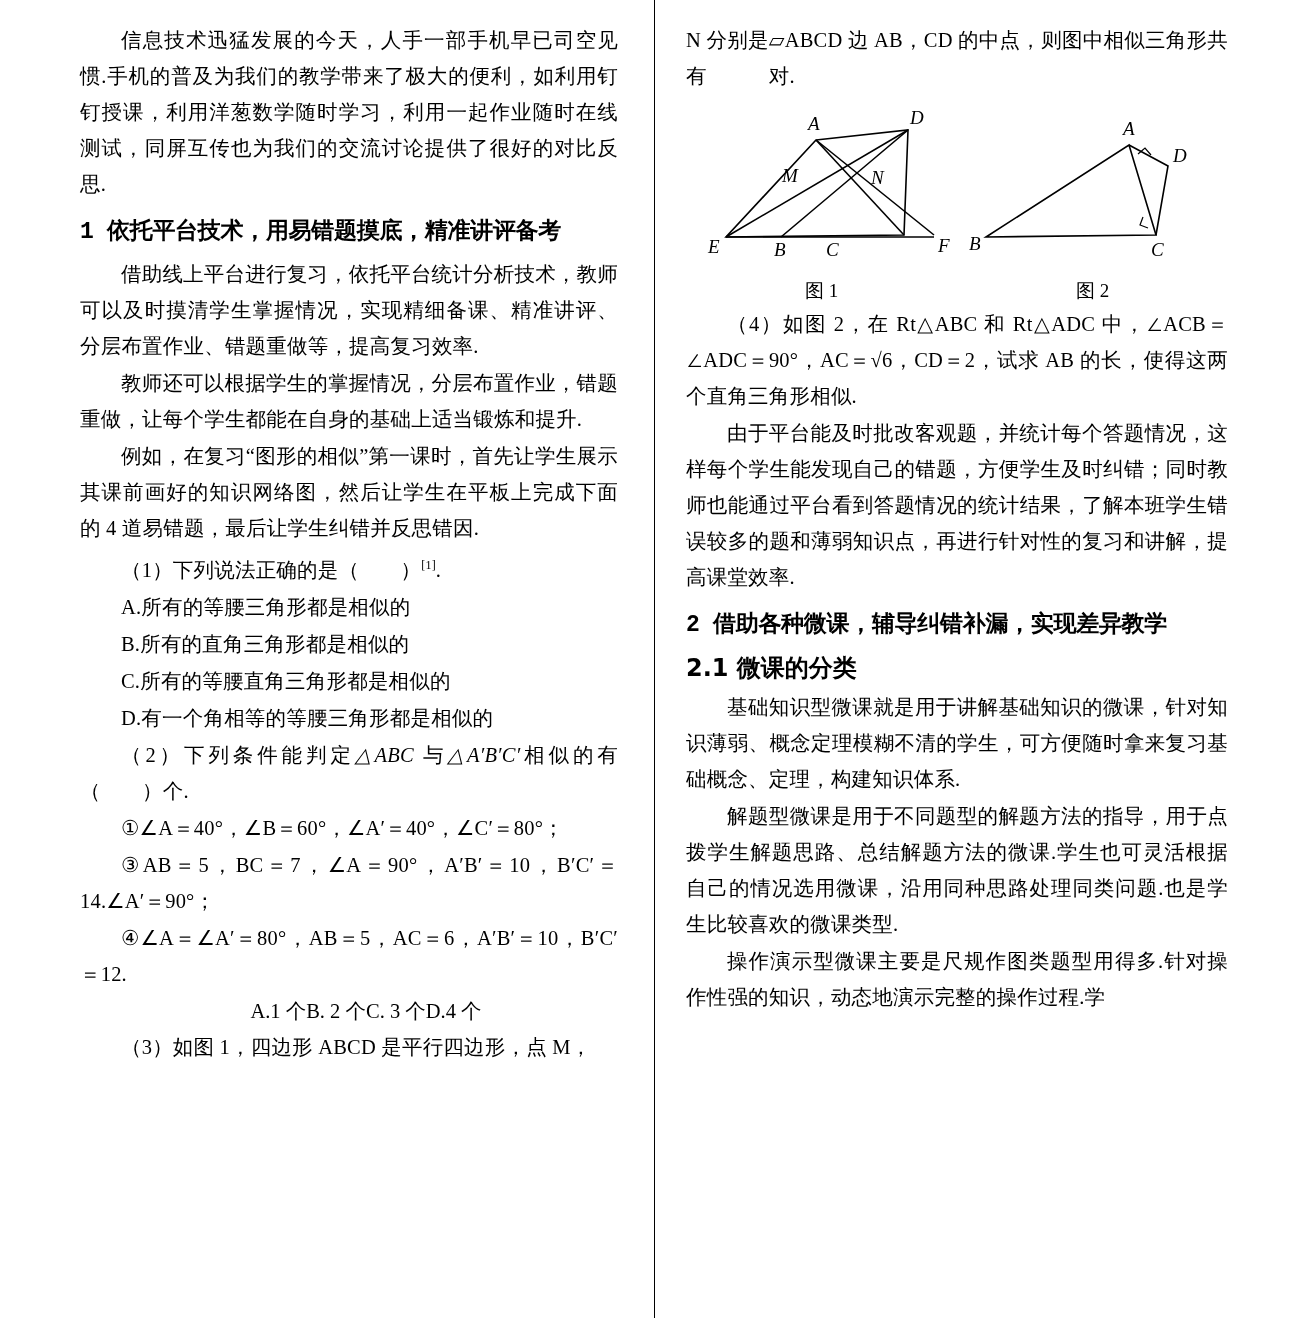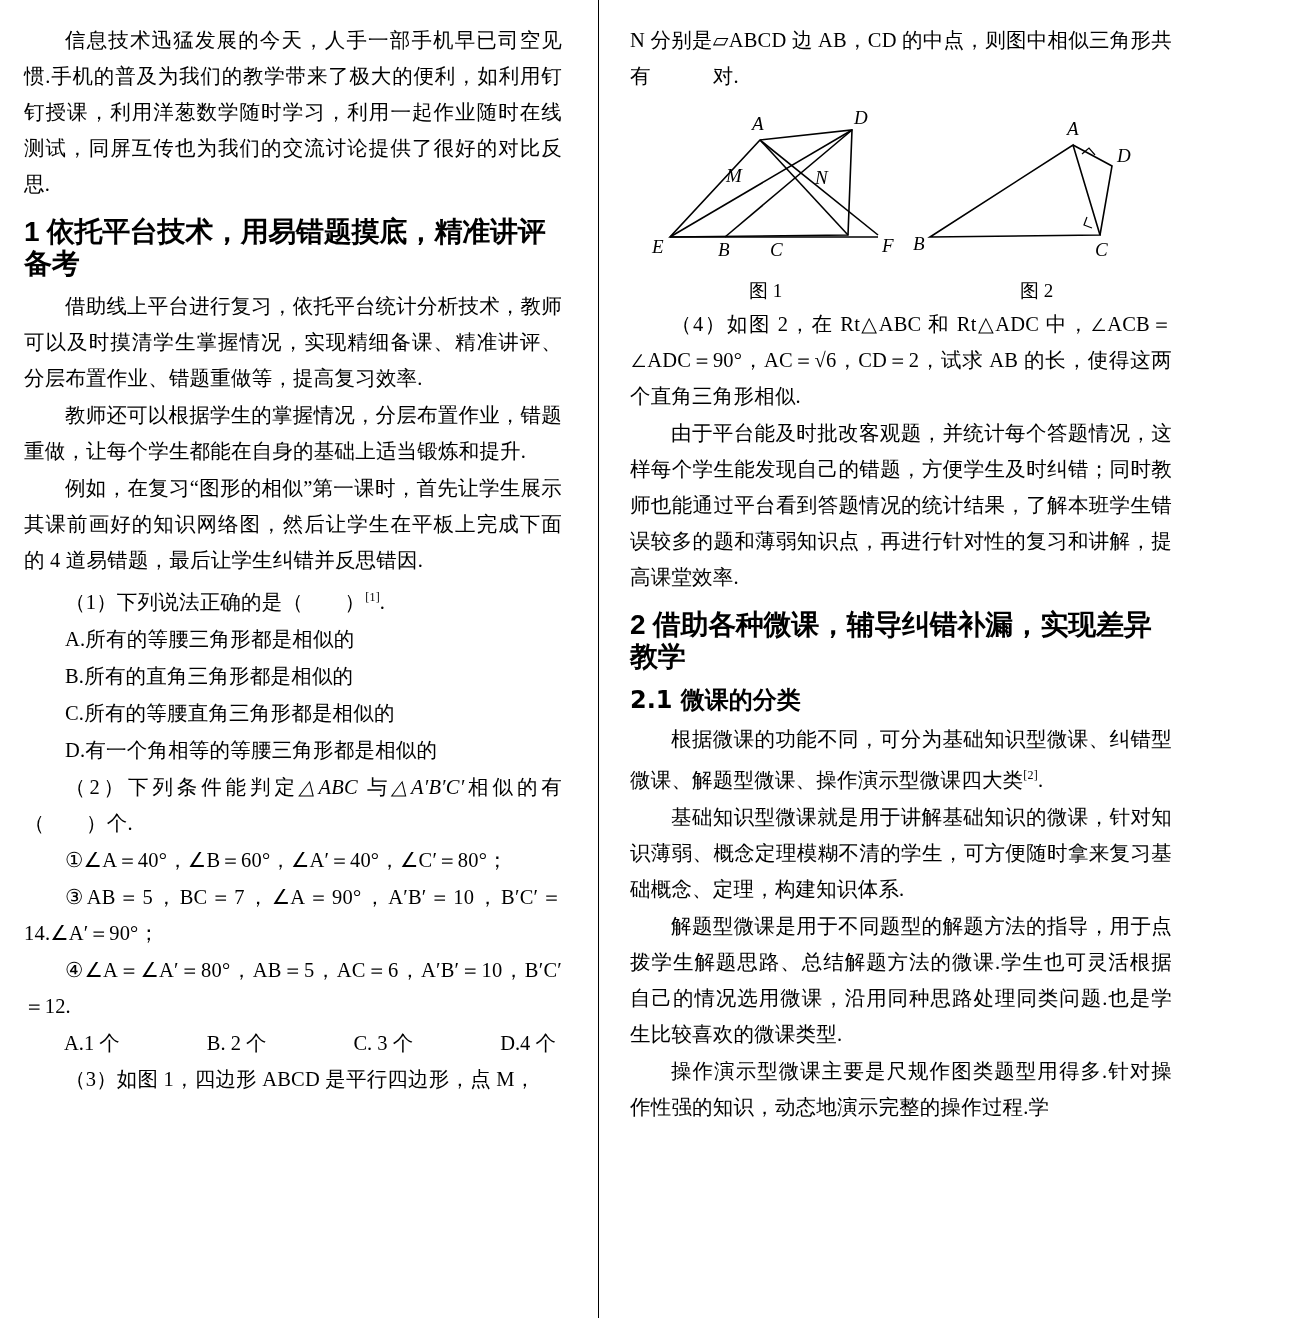--- a/index.html
+++ b/index.html
@@ -12,21 +12,21 @@
     height: 1342px;
     font-family: "Liberation Serif", serif;
     color: #000;
     position: relative;
     overflow: hidden;
   }
   .page {
     position: absolute;
     inset: 0;
     display: flex;
-    padding: 22px 52px 0 24px;
+    padding: 22px 52px 0 80px;
     box-sizing: border-box;
   }
   .col {
     width: 560px;
     box-sizing: border-box;
     position: relative;
   }
   .col-left { padding-right: 22px; }
   .gutter {
     width: 28px;
@@ -46,22 +46,22 @@
     font-size: 20.5px;
     line-height: 36px;
     text-align: justify;
     text-justify: inter-ideograph;
     letter-spacing: 0.2px;
   }
   p.indent { text-indent: 41px; }
   p.noindent { text-indent: 0; }
 
   h2.heading {
-    font-family: Liberation Sans, sans-serif;
-    font-size: 28px;
+    font-family: Liberation Mono, monospace;
+    font-size: 23px;
     font-weight: bold;
     margin: 14px 0 8px 0;
     letter-spacing: -0.3px;
     line-height: 32px;
   }
   h3.subheading {
     font-family: "DejaVu Sans", sans-serif;
     font-size: 24px;
     font-weight: bold;
     margin: 12px 0 6px 0;
@@ -73,21 +73,21 @@
     margin: 6px 0 2px 0;
   }
   .figcaptions {
     display: flex;
     justify-content: space-around;
     font-size: 19px;
     margin-top: -6px;
   }
   .choices {
     display: flex;
-    justify-content: space-between;
+    justify-content: center;
     font-size: 20.5px;
     line-height: 36px;
     padding-left: 40px;
     padding-right: 6px;
   }
 </style>
 </head>
 <body>
 
 <div class="page">
@@ -180,21 +180,18 @@
       </div>
     </div>
 
     <p class="indent">（4）如图 2，在 Rt△ABC 和 Rt△ADC 中，∠ACB＝∠ADC＝90°，AC＝√6，CD＝2，试求 AB 的长，使得这两个直角三角形相似.</p>
 
     <p class="indent">由于平台能及时批改客观题，并统计每个答题情况，这样每个学生能发现自己的错题，方便学生及时纠错；同时教师也能通过平台看到答题情况的统计结果，了解本班学生错误较多的题和薄弱知识点，再进行针对性的复习和讲解，提高课堂效率.</p>
 
     <h2 class="heading">2 借助各种微课，辅导纠错补漏，实现差异教学</h2>
     <h3 class="subheading">2.1 微课的分类</h3>
 
-    <p class="indent">
-      <span>根据微课的功能不同，可分为基础知识型微课、纠错型微课、解题型微课、操作演示型微课四大类</span><sup class="ref">[2]</sup><span>.</span>
-    </p>
 
     <p class="indent">基础知识型微课就是用于讲解基础知识的微课，针对知识薄弱、概念定理模糊不清的学生，可方便随时拿来复习基础概念、定理，构建知识体系.</p>
     <p class="indent">解题型微课是用于不同题型的解题方法的指导，用于点拨学生解题思路、总结解题方法的微课.学生也可灵活根据自己的情况选用微课，沿用同种思路处理同类问题.也是学生比较喜欢的微课类型.</p>
     <p class="indent">操作演示型微课主要是尺规作图类题型用得多.针对操作性强的知识，动态地演示完整的操作过程.学</p>
   </div>
 </div>
 
 </body></html>

